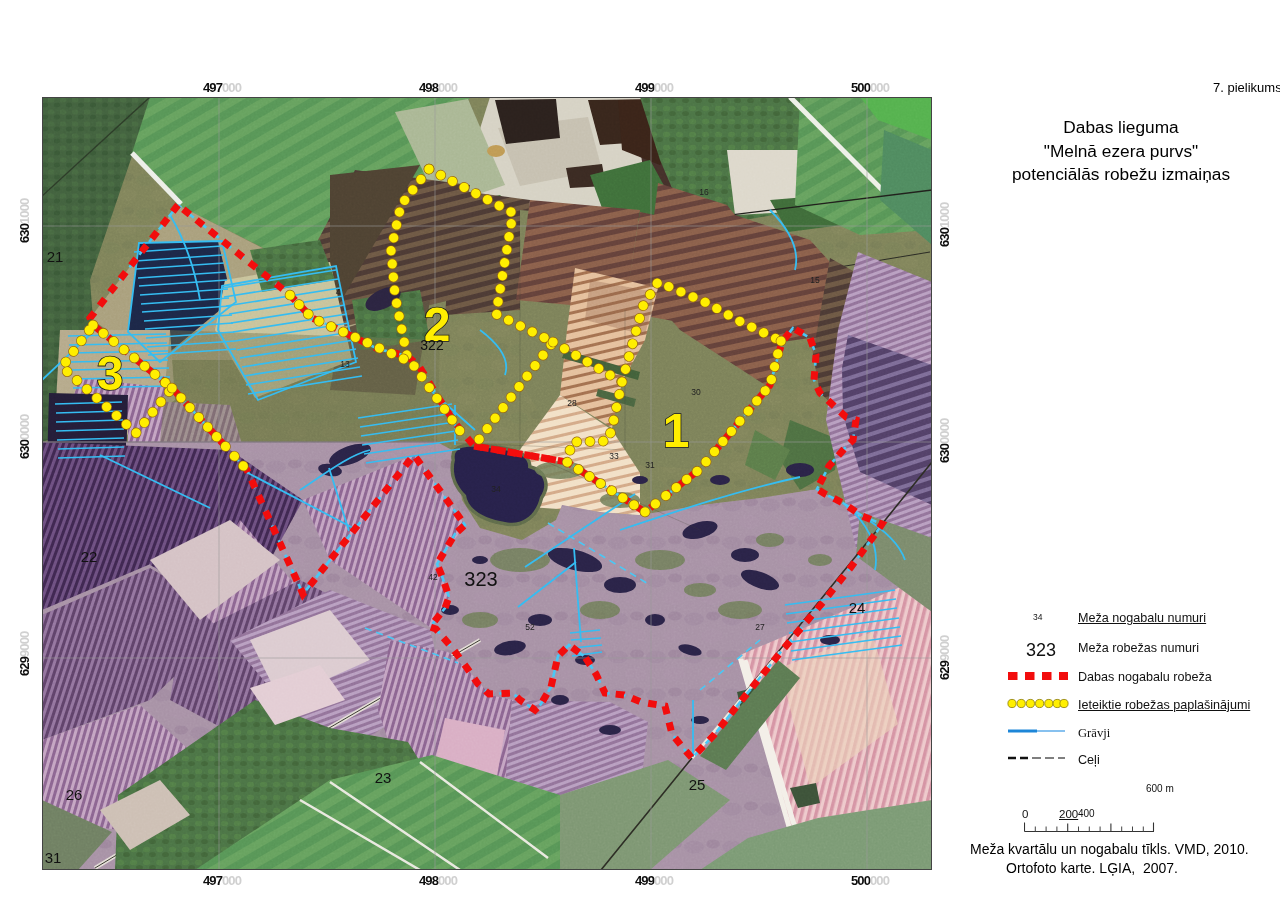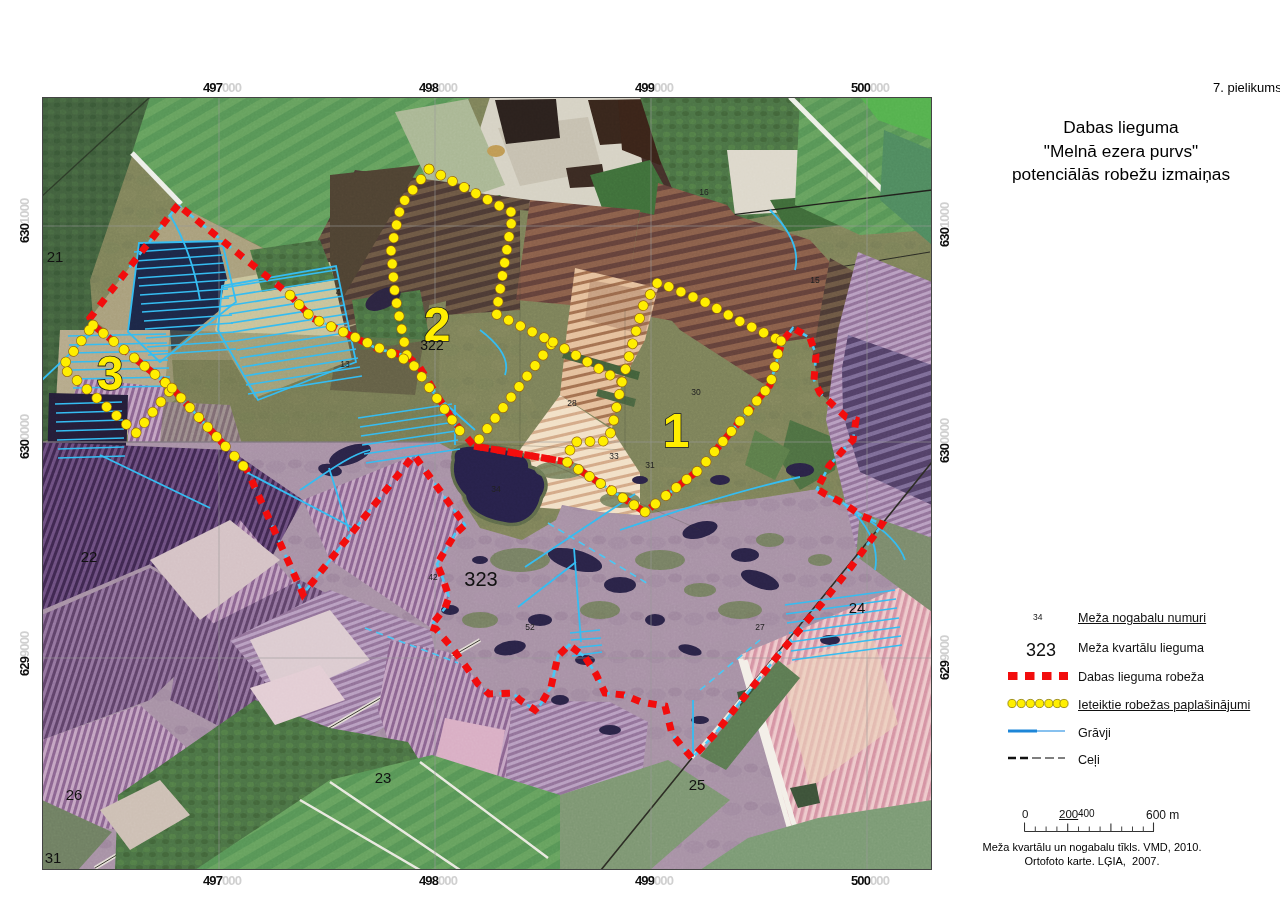--- a/index.html
+++ b/index.html
@@ -441,56 +441,56 @@
 <div class="abs coord vcoord" style="left:17px;top:676px;">629<span class="g">9000</span></div>
 
 <div class="abs coord vcoord" style="left:937px;top:247px;">630<span class="g">1000</span></div>
 <div class="abs coord vcoord" style="left:937px;top:463px;">630<span class="g">0000</span></div>
 <div class="abs coord vcoord" style="left:937px;top:680px;">629<span class="g">9000</span></div>
 
 <div class="abs" style="left:1033px;top:612px;font-size:8.5px;color:#111;">34</div>
 <div class="abs leg" style="left:1078px;top:611px;text-decoration:underline;">Meža nogabalu numuri</div>
 
 <div class="abs" style="left:1026px;top:640px;font-size:18px;color:#111;">323</div>
-<div class="abs leg" style="left:1078px;top:641px;">Meža kvartālu lieguma</div>
+<div class="abs leg" style="left:1078px;top:641px;">Meža robežas numuri</div>
 
 <svg class="abs" style="left:1008px;top:672px;" width="60" height="8">
     <path d="M0,4 H60" stroke="#f20d0d" stroke-width="8" stroke-dasharray="9.5 7.5"></path>
   </svg>
-<div class="abs leg" style="left:1078px;top:670px;">Dabas lieguma robeža</div>
+<div class="abs leg" style="left:1078px;top:670px;">Dabas nogabalu robeža</div>
 
 <svg class="abs" style="left:1007px;top:697px;" width="62" height="13">
 <g fill="#ffef00" stroke="#8a7a00" stroke-width="0.8">
 <circle cx="5" cy="6.5" r="4.1"></circle>
       <circle cx="14.2" cy="6.5" r="4.1"></circle>
       <circle cx="23.4" cy="6.5" r="4.1"></circle>
       <circle cx="32.6" cy="6.5" r="4.1"></circle>
       <circle cx="41.8" cy="6.5" r="4.1"></circle>
       <circle cx="50.2" cy="6.5" r="4.1"></circle>
       <circle cx="57" cy="6.5" r="4.1"></circle>
 </g>
   </svg>
 <div class="abs leg" style="left:1078px;top:698px;text-decoration:underline;">Ieteiktie robežas paplašinājumi</div>
 
 <svg class="abs" style="left:1008px;top:727px;" width="58" height="8">
     <path d="M0,4 H29" stroke="#1d86d8" stroke-width="3"></path>
     <path d="M29,4 H57" stroke="#53a7e8" stroke-width="1.4"></path>
   </svg>
-<div class="abs leg" style="left:1078px;top:726px;">Grāvji</div>
+<div class="abs leg" style="left:1078px;top:726px;font-family:Liberation Serif, serif;">Grāvji</div>
 
 <svg class="abs" style="left:1008px;top:754px;" width="58" height="8">
     <path d="M0,4 H24" stroke="#111" stroke-width="2.6" stroke-dasharray="8 4"></path>
     <path d="M24,4 H57" stroke="#555" stroke-width="1.4" stroke-dasharray="9 4"></path>
   </svg>
 <div class="abs leg" style="left:1078px;top:753px;">Ceļi</div>
 
 <div class="abs" style="left:1022px;top:808px;font-size:11.5px;color:#111;">0</div>
 <div class="abs" style="left:1059px;top:808px;font-size:11.5px;color:#111;text-decoration:underline;">200</div>
 <div class="abs" style="left:1078px;top:808px;font-size:10px;color:#111;">400</div>
-<div class="abs" style="left:1146px;top:808px;font-size:12px;color:#111;">600 m</div>
+<div class="abs" style="left:1146px;top:783px;font-size:10px;color:#111;">600 m</div>
 
 <svg class="abs" style="left:1024px;top:822px;" width="132" height="10">
 <path d="M0.5,9.5 H130" stroke="#333" stroke-width="1"></path>
 <path d="M0.5,0.5 V9.5 M43.7,1.5 V9.5 M86.9,1.5 V9.5 M129.5,0.5 V9.5" stroke="#333" stroke-width="1.1"></path>
 <path d="M11.3,4.5 V9.5 M22.1,4.5 V9.5 M32.9,4.5 V9.5 M54.5,4.5 V9.5 M65.3,4.5 V9.5 M76.1,4.5 V9.5 M97.7,4.5 V9.5 M108.5,4.5 V9.5 M119.3,4.5 V9.5" stroke="#444" stroke-width="1"></path>
 </svg>
 
-<div class="abs" style="left:970px;top:840px;width:244px;font-size:11px;color:#000;text-align:center;line-height:14px;white-space:nowrap;">Meža kvartālu un nogabalu tīkls. VMD, 2010.<br>Ortofoto karte. LĢIA,&nbsp; 2007.</div>
+<div class="abs" style="left:970px;top:840px;width:244px;font-size:14px;color:#000;text-align:center;line-height:19px;white-space:nowrap;">Meža kvartālu un nogabalu tīkls. VMD, 2010.<br>Ortofoto karte. LĢIA,&nbsp; 2007.</div>
 
 </body></html>

